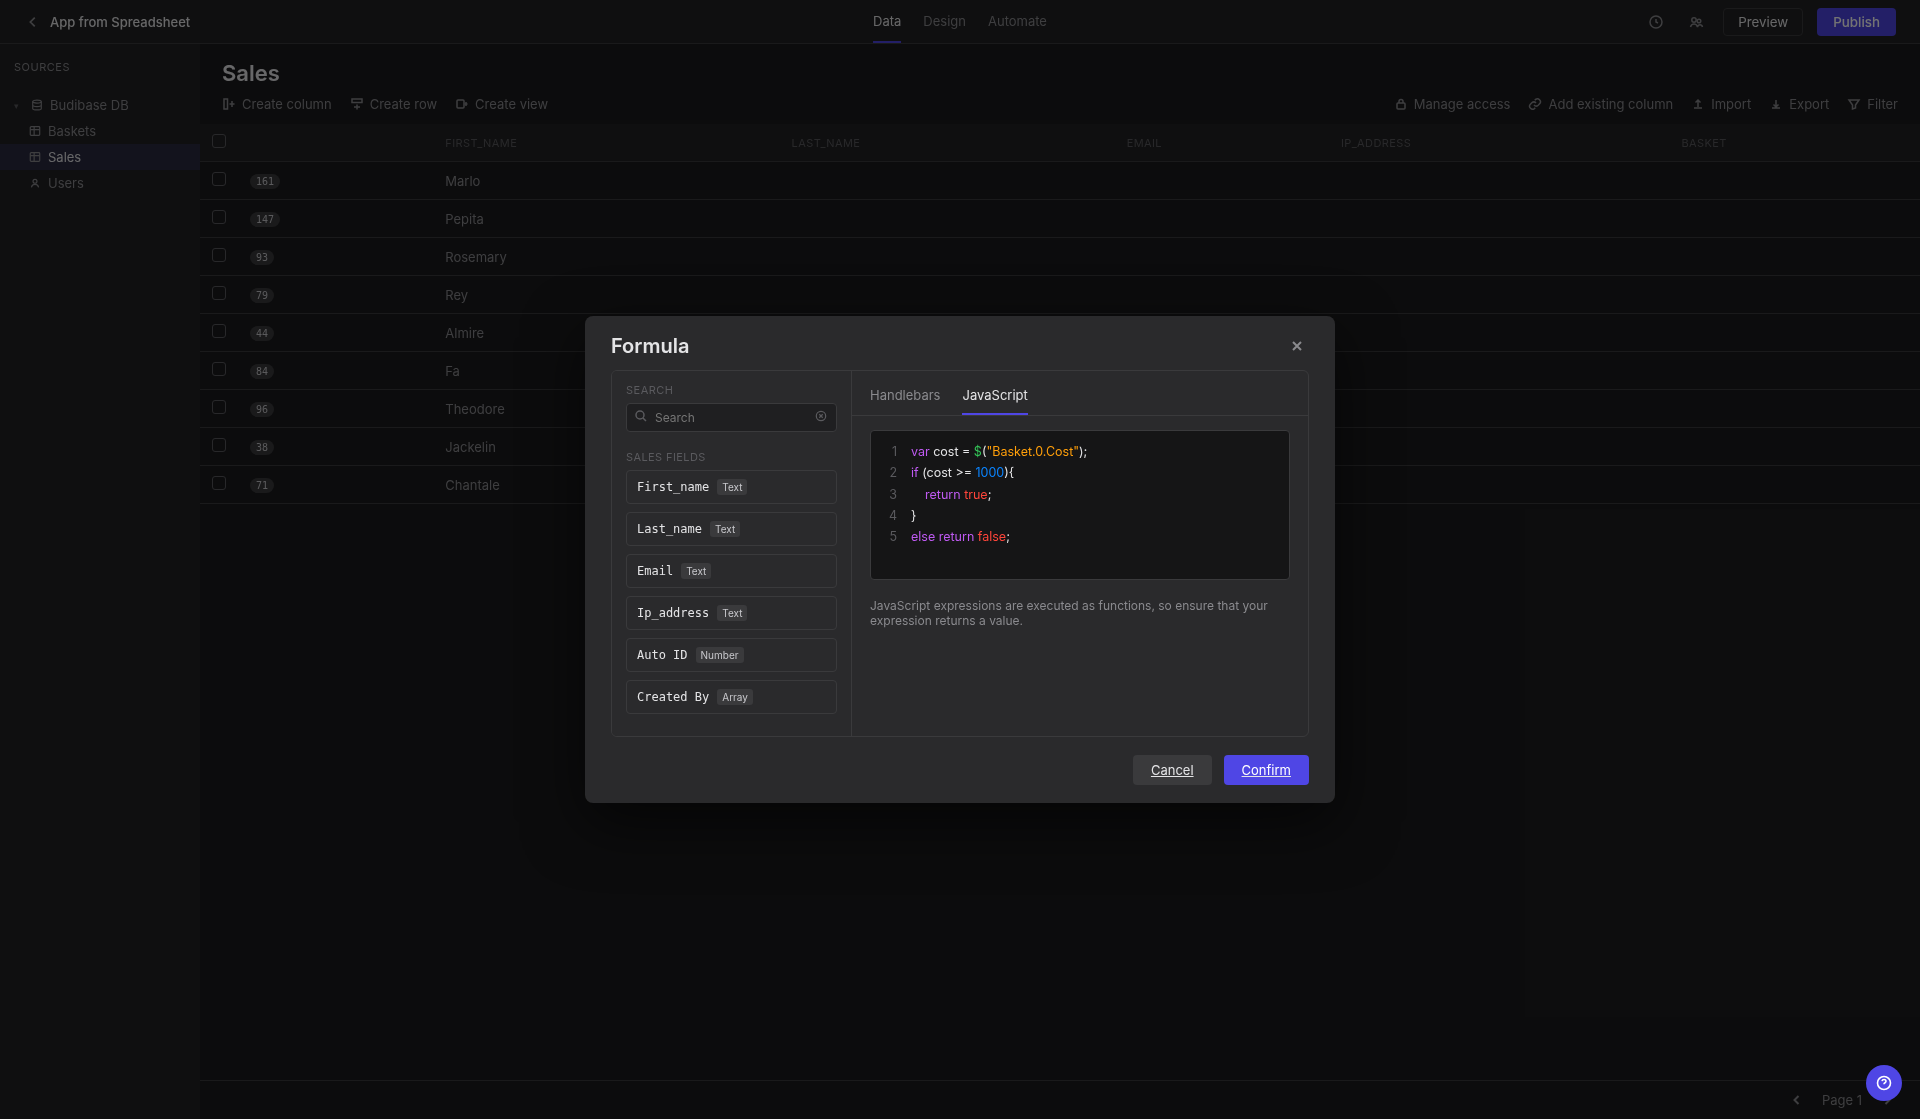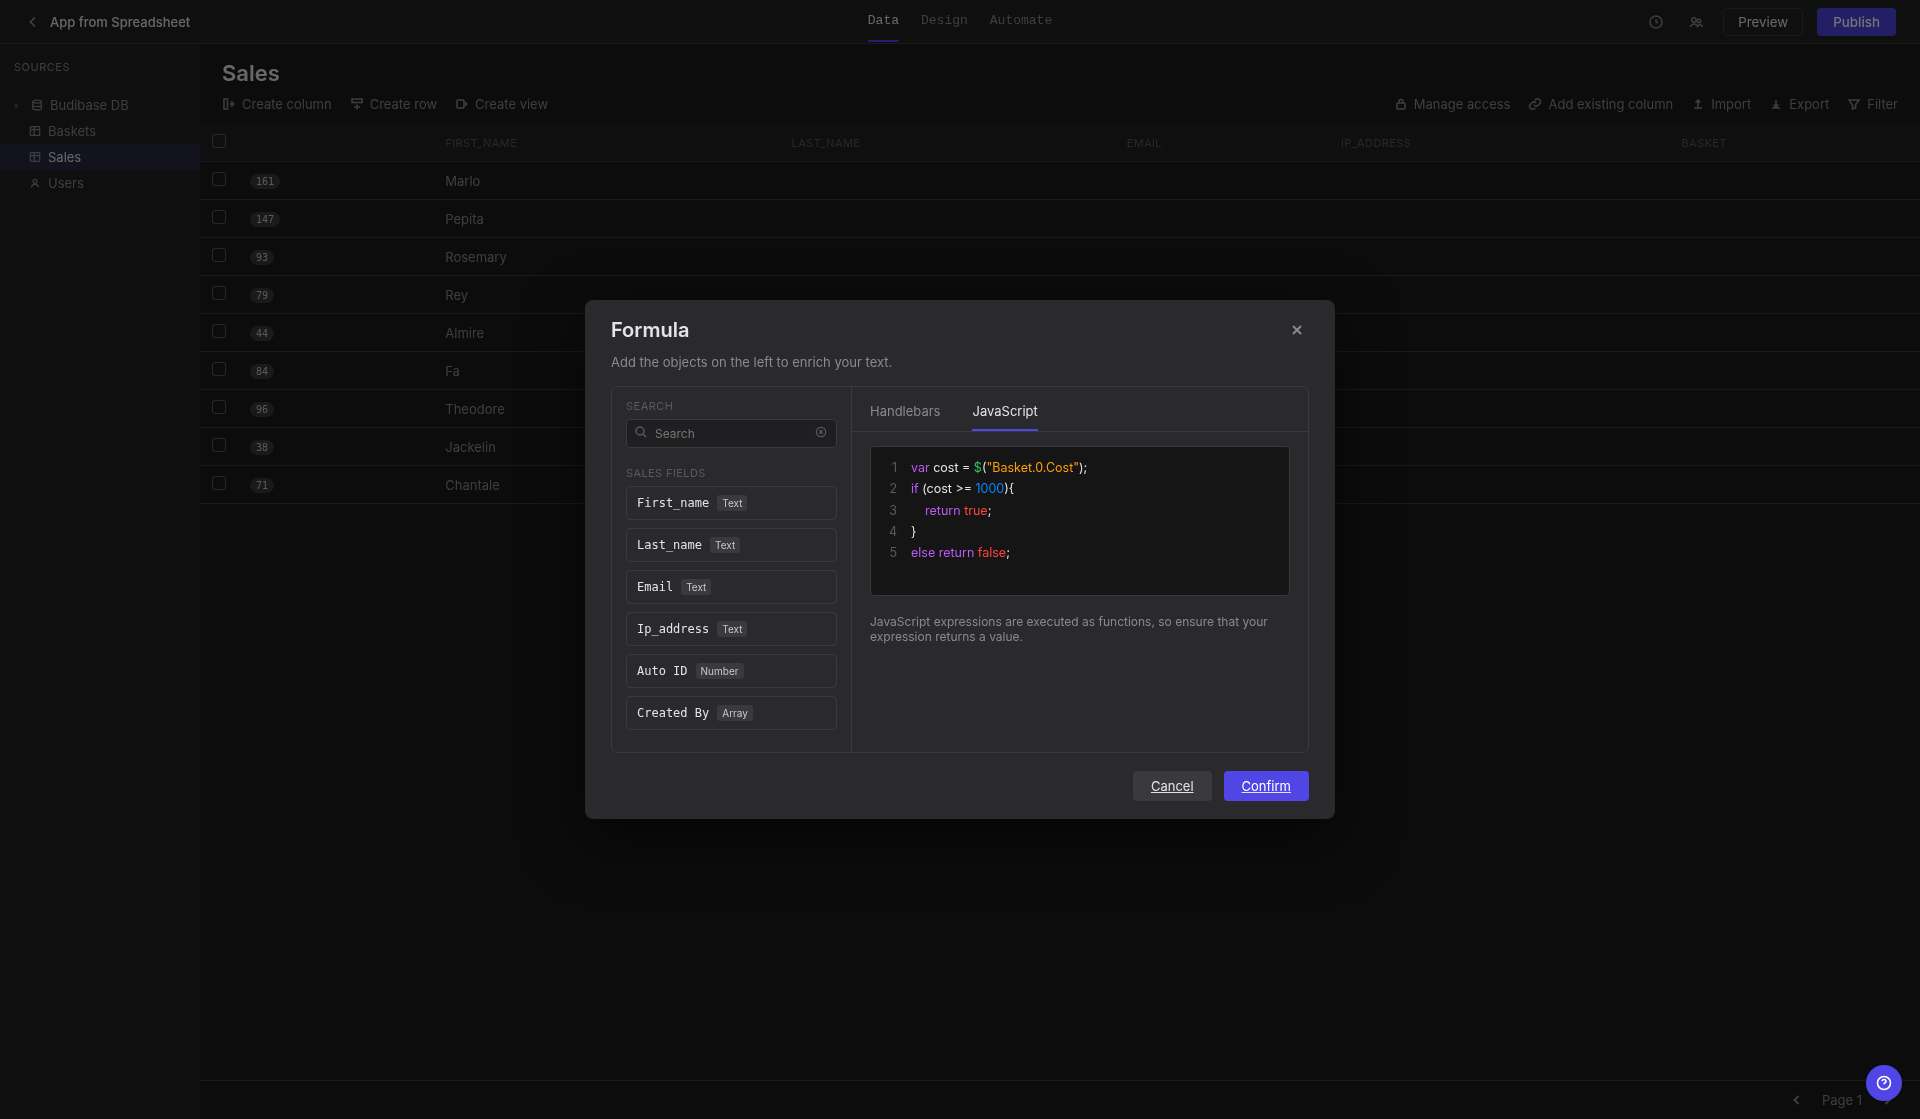--- a/index.html
+++ b/index.html
@@ -23,21 +23,21 @@
     --red:#ff453a;
     --blue:#0a84ff;
   }
   body{background:var(--bg-main);color:var(--text);font-size:13px;height:1119px;width:1920px;overflow:hidden;position:relative;}
 
   
   .top-bar{height:44px;display:flex;align-items:center;padding:0 24px;border-bottom:1px solid var(--border);background:var(--bg-sidebar);}
   .top-bar .back{width:18px;height:18px;display:flex;align-items:center;justify-content:center;color:var(--text-dim);margin-right:8px;cursor:pointer;}
   .top-bar .app-name{font-weight:500;color:var(--text);flex:0 0 auto;}
   .top-bar .view-tabs{position:absolute;left:50%;transform:translateX(-50%);display:flex;gap:22px;}
-  .top-bar .view-tabs .tab{color:var(--text-dim);padding:12px 0;cursor:pointer;font-family:Liberation Mono, monospace;}
+  .top-bar .view-tabs .tab{color:var(--text-dim);padding:12px 0;cursor:pointer;}
   .top-bar .view-tabs .tab.active{color:var(--text);border-bottom:2px solid var(--accent);}
   .top-bar .right{margin-left:auto;display:flex;align-items:center;gap:14px;}
   .top-bar .icon-btn{width:26px;height:26px;display:flex;align-items:center;justify-content:center;color:var(--text-dim);cursor:pointer;border-radius:4px;}
   .top-bar .preview-btn{background:transparent;border:1px solid var(--border);color:var(--text);padding:5px 14px;border-radius:4px;cursor:pointer;}
   .top-bar .publish-btn{background:var(--accent);color:#fff;border:none;padding:6px 16px;border-radius:4px;cursor:pointer;font-weight:500;}
 
   
   .sidebar{position:absolute;top:44px;left:0;width:240px;bottom:0;background:var(--bg-sidebar);border-right:1px solid var(--border);padding:14px 0;}
   .sidebar .src-head{display:flex;align-items:center;justify-content:space-between;padding:0 14px 12px;}
   .sidebar .src-head .label{font-size:11px;letter-spacing:.5px;color:var(--text-dim);text-transform:uppercase;}
@@ -87,21 +87,21 @@
   .search-wrap .sicon{position:absolute;left:22px;top:6px;width:14px;height:14px;color:var(--text-dimmer);}
   .search-wrap .clear{position:absolute;right:22px;top:6px;width:14px;height:14px;color:var(--text-dimmer);cursor:pointer;}
   .fields-group{font-size:11px;letter-spacing:.4px;color:var(--text-dimmer);padding:8px 14px 6px;text-transform:uppercase;}
   .field-list{flex:1;overflow:auto;padding:0 14px 14px;}
   .field-item{border:1px solid var(--border);border-radius:4px;padding:8px 10px;margin-bottom:8px;display:flex;align-items:center;gap:8px;cursor:pointer;}
   .field-item .fname{font-family:monospace;font-size:12px;color:var(--text);}
   .field-item .ftype{font-size:10px;background:var(--chip);color:var(--chip-text);padding:2px 5px;border-radius:3px;}
 
   
   .editor-pane{flex:1;display:flex;flex-direction:column;}
-  .lang-tabs{display:flex;gap:32px;padding:10px 18px 0;border-bottom:1px solid var(--border);}
+  .lang-tabs{display:flex;gap:22px;padding:10px 18px 0;border-bottom:1px solid var(--border);}
   .lang-tabs .ltab{padding:6px 0 10px;color:var(--text-dim);cursor:pointer;}
   .lang-tabs .ltab.active{color:var(--text);border-bottom:2px solid var(--accent);}
   .code-wrap{padding:14px 18px;}
   .code-editor{background:#151516;border:1px solid var(--border);border-radius:4px;padding:10px 12px;font-family:'SFMono-Regular',Consolas,monospace;font-size:12.5px;line-height:1.7;min-height:150px;position:relative;}
   .code-editor .ln{display:inline-block;width:14px;color:var(--text-dimmer);text-align:right;margin-right:14px;user-select:none;}
   .tok-kw{color:var(--purple);}
   .tok-str{color:var(--orange);}
   .tok-num{color:var(--blue);}
   .tok-bool{color:var(--red);}
   .tok-fn{color:var(--green);}
@@ -380,21 +380,20 @@
 <div class="overlay">
   <div class="modal">
     <div class="modal-head">
       <h2>Formula</h2>
       <div class="modal-close">
         <svg viewBox="0 0 14 14" width="14" height="14" stroke="currentColor" stroke-width="2">
             <path d="M3 3l8 8M11 3l-8 8"></path>
           </svg>
       </div>
     </div>
-    <div class="modal-sub">Add the objects on the left to enrich your text.</div>
 
     <div class="modal-body">
 
       <div class="fields-pane">
         <div class="search-lbl">SEARCH</div>
         <div class="search-wrap">
           <span class="sicon">
             <svg viewBox="0 0 14 14" width="14" height="14" fill="none" stroke="currentColor" stroke-width="1.5">
                 <circle cx="6" cy="6" r="4"></circle>
                 <path d="m9 9 3 3"></path>

